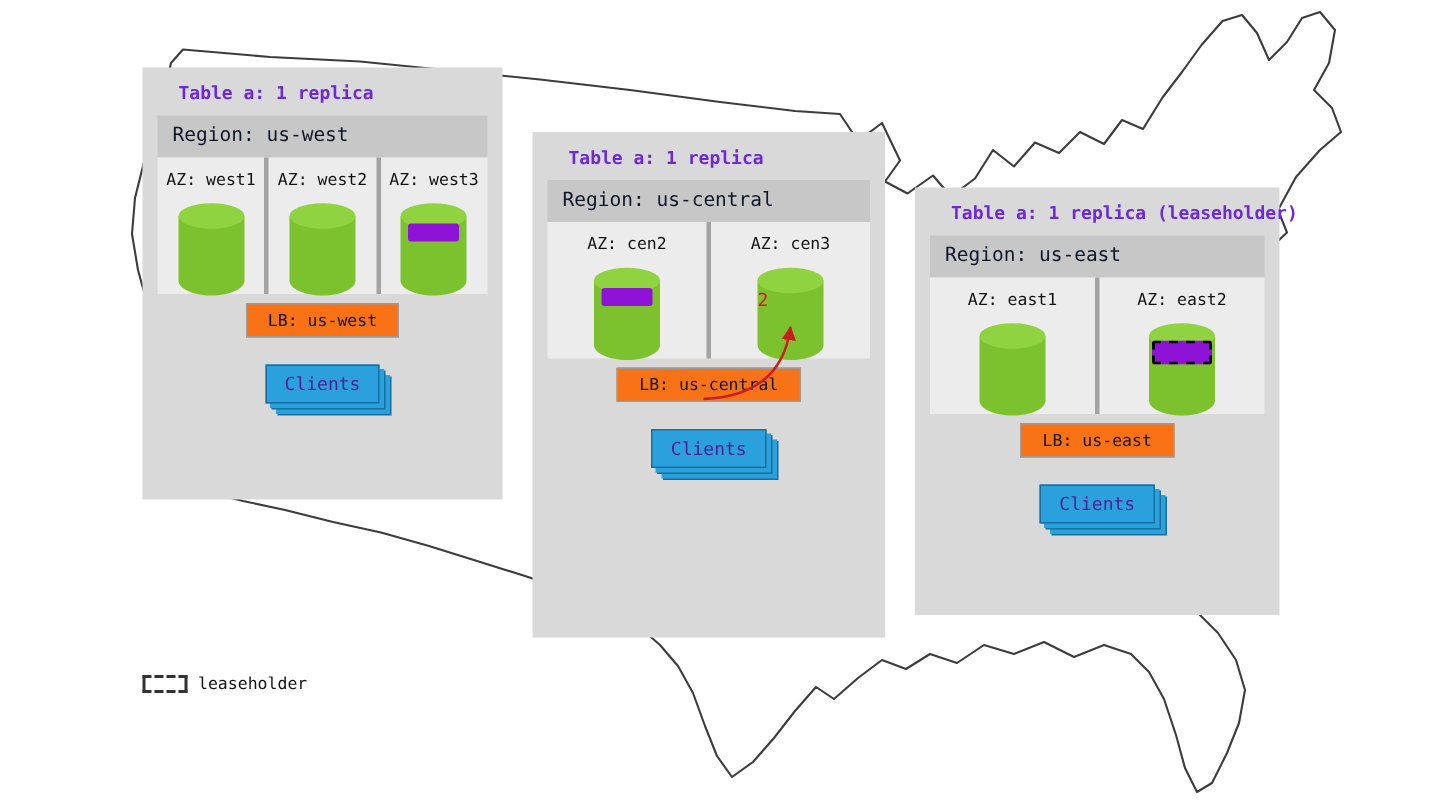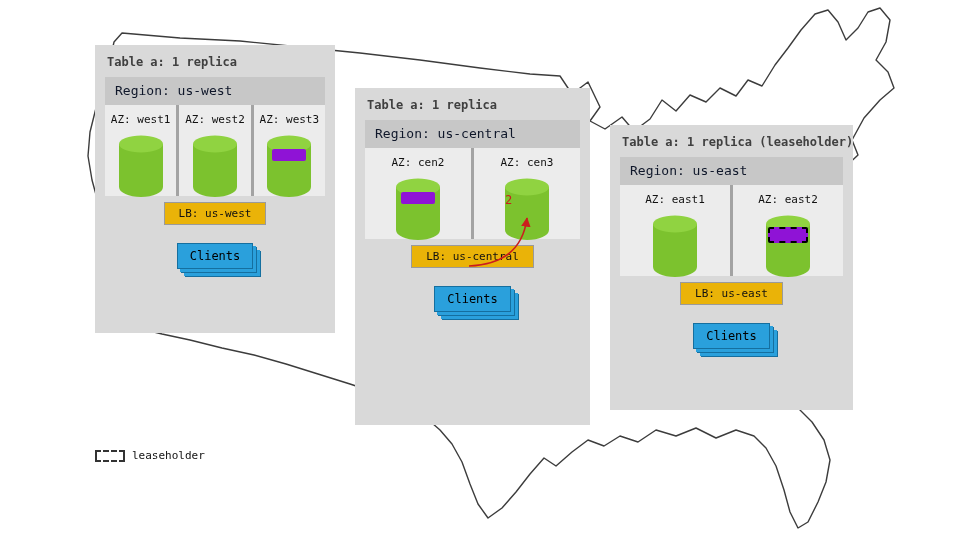--- a/index.html
+++ b/index.html
@@ -11,48 +11,48 @@
   }
   .stage { position: relative; width: 960px; height: 540px; overflow: hidden; background: #fff; }
 
   
   .usmap { position: absolute; left: 0; top: 0; z-index: 0; }
 
   
   .panel { position: absolute; background: #d9d9d9; z-index: 2; }
   .table-label {
     padding: 10px 12px 8px; font-size: 12px; line-height: 14px;
-    font-weight: bold; color: #404040; white-space: nowrap;
+    font-weight: bold; color: #6d28d9; white-space: nowrap; margin-left: 12px;
   }
   .region-box { margin: 0 10px; }
   .region-title {
     background: #c7c7c7; color: #0f172a; font-size: 13px; line-height: 16px;
     padding: 6px 10px; height: 28px; white-space: nowrap;
   }
   .az-row { display: flex; background: #ececec; height: 91px; }
   .az-col { flex: 1; text-align: center; min-width: 0; }
   .az-col + .az-col { border-left: 3px solid #a3a3a3; }
   .az-label { font-size: 11px; line-height: 13px; padding-top: 8px; white-space: nowrap; }
   .cyl { position: relative; width: 48px; height: 64px; margin: 8px auto 0; }
   .replica {
     position: absolute; top: 15px; left: 7px; width: 34px; height: 12px;
     background: #8f13d6; border-radius: 2px;
   }
   .replica.lease {
     top: 13px; left: 4px; width: 40px; height: 16px;
     border: 2px dashed #000;
   }
   .lb-box {
-    width: max-content; margin: 6px auto 0; background: #eab308;
+    width: max-content; margin: 6px auto 0; background: #f97316;
     border: 1px solid #9a9a9a; font-size: 11px; line-height: 13px;
     padding: 4px 14px; white-space: nowrap;
   }
   .clients {
     display: block; margin: 18px auto 0;
-    background: #2aa0dc; border: 1px solid #156f9f; color: #000000;
+    background: #2aa0dc; border: 1px solid #156f9f; color: #4c1d95;
     font-family: inherit; font-size: 12px; line-height: 14px;
     padding: 5px 12px; cursor: pointer;
     box-shadow: 3px 3px 0 0 #2aa0dc, 4px 4px 0 0 #156f9f,
                 7px 7px 0 0 #2aa0dc, 8px 8px 0 0 #156f9f;
   }
   .query-box {
     margin: 18px 12px 0; background: #ffffff; border: 1px solid #9a9a9a;
     padding: 6px 8px; font-size: 11px; line-height: 17px; white-space: nowrap;
   }
   .arrow-layer {

